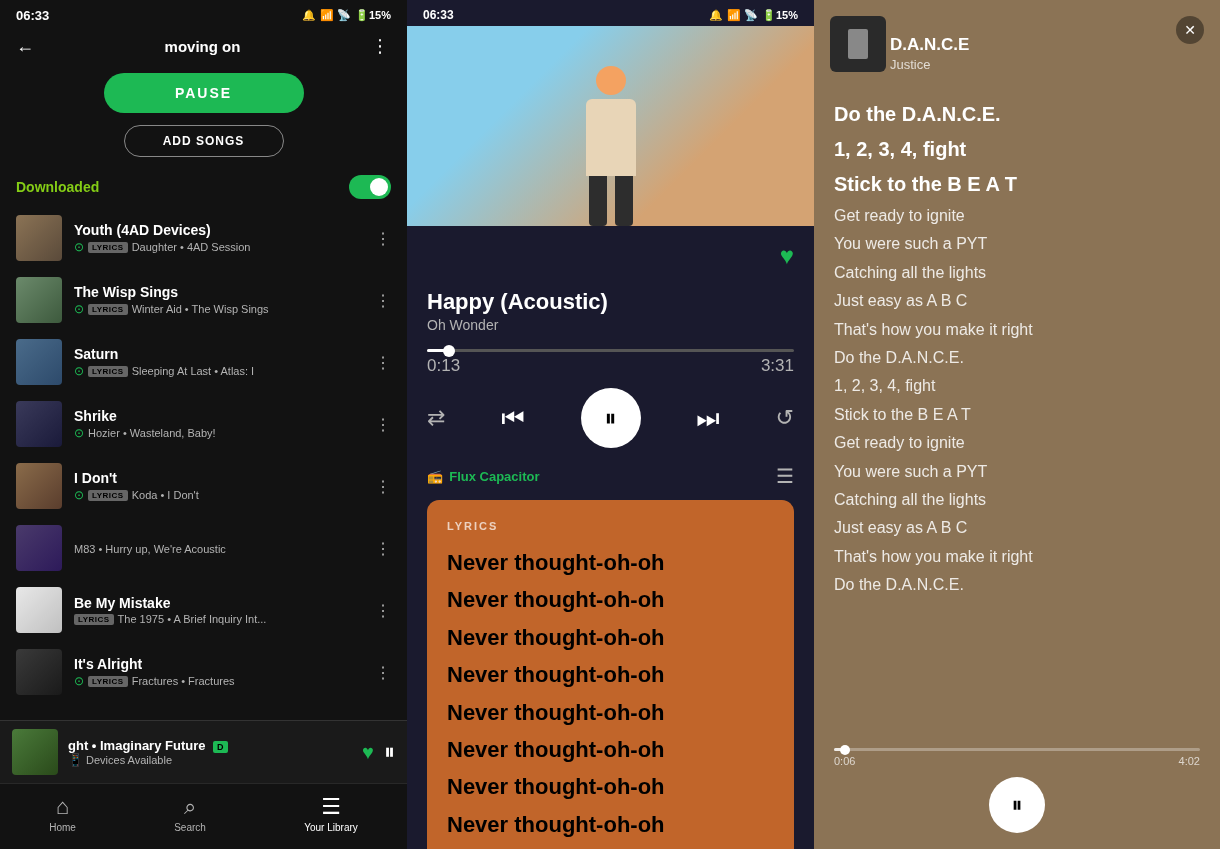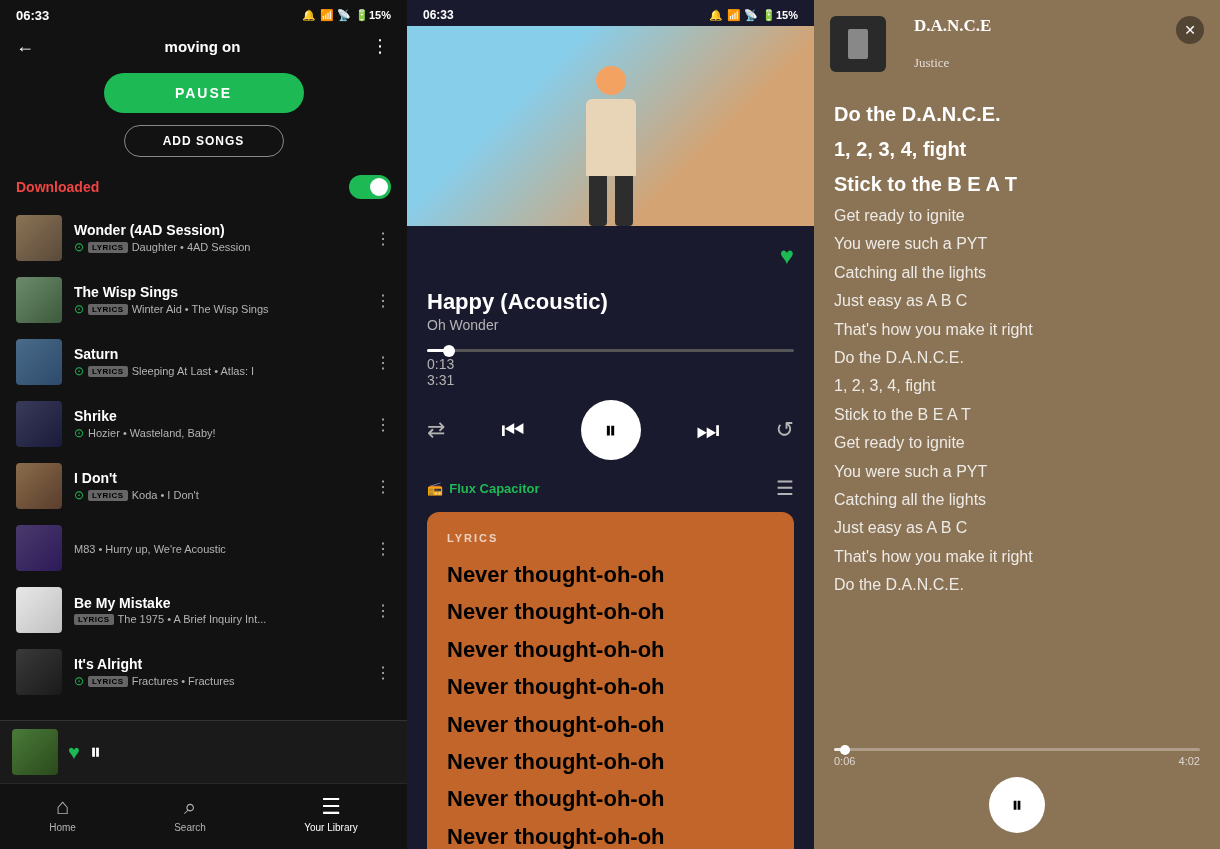--- a/index.html
+++ b/index.html
@@ -75,21 +75,21 @@
       width: 160px;
       text-align: center;
     }
 
     .downloaded-row {
       display: flex;
       justify-content: space-between;
       align-items: center;
       padding: 8px 16px;
     }
-    .downloaded-label { font-size: 14px; font-weight: 700; color: #ef4444; }
+    .downloaded-label { font-size: 14px; font-weight: 700; color: #84cc16; }
     .toggle {
       width: 42px; height: 24px;
       background: #1DB954;
       border-radius: 12px;
       position: relative;
       cursor: pointer;
     }
     .toggle::after {
       content: '';
       position: absolute;
@@ -223,21 +223,21 @@
       border-radius: 2px;
       position: relative;
     }
     .progress-dot {
       width: 12px; height: 12px;
       background: #fff; border-radius: 50%;
       position: absolute; right: -6px; top: -4.5px;
     }
     .time-row {
       display: flex; justify-content: space-between;
-      font-size: 14px; color: #b3b3b3; margin-bottom: 12px; flex-direction: column;
+      font-size: 17px; color: #b3b3b3; margin-bottom: 12px;
     }
 
     .main-controls {
       display: flex; justify-content: space-between; align-items: center;
       margin-bottom: 16px;
     }
     .ctrl-btn { background: none; border: none; color: #b3b3b3; font-size: 22px; cursor: pointer; }
     .ctrl-btn.primary { color: #fff; font-size: 26px; }
     .play-pause-btn {
       width: 60px; height: 60px;
@@ -270,36 +270,35 @@
       height: 849px;
       background: #8B7355;
       color: #fff;
       display: flex;
       flex-direction: column;
       position: relative;
     }
 
     .lyrics-header {
       display: flex;
-      align-items: flex-start;
-      gap: 28px;
+      align-items: flex-end;
+      gap: 4px;
       padding: 16px;
       padding-right: 50px;
-      font-family: Liberation Serif, serif;
     }
     .lyrics-album-thumb {
       width: 56px; height: 56px;
       background: #2d2d2d;
       border-radius: 6px;
       flex-shrink: 0;
       display: flex; align-items: center; justify-content: center;
       overflow: hidden;
     }
     .lyrics-song-title { font-size: 17px; font-weight: 800; color: #fff; }
-    .lyrics-song-artist { font-size: 13px; color: rgba(255,255,255,0.75); margin-top: 19px; }
+    .lyrics-song-artist { font-size: 13px; color: rgba(255,255,255,0.75); margin-top: 2px; }
     .close-btn {
       position: absolute; top: 16px; right: 16px;
       width: 28px; height: 28px;
       background: rgba(0,0,0,0.4);
       border-radius: 50%;
       display: flex; align-items: center; justify-content: center;
       cursor: pointer; font-size: 14px; color: #fff; border: none;
     }
 
     .full-lyrics {
@@ -394,21 +393,21 @@
   <div class="downloaded-row">
     <span class="downloaded-label">Downloaded</span>
     <div class="toggle"></div>
   </div>
 
   <div class="track-list">
 
   <div class="track-item">
         <div class="track-thumb thumb-youth"></div>
         <div class="track-info">
-          <div class="track-name">Wonder (4AD Session)</div>
+          <div class="track-name">Youth (4AD Devices)</div>
           <div class="track-sub">
             <span class="download-icon">⊙</span>
             <span class="lyrics-badge">LYRICS</span>
             <span>Daughter • 4AD Session</span>
           </div>
         </div>
         <span class="track-more">⋮</span>
       </div>
       <div class="track-item">
         <div class="track-thumb thumb-wisp"></div>
@@ -487,20 +486,30 @@
             <span>Fractures • Fractures</span>
           </div>
         </div>
         <span class="track-more">⋮</span>
       </div>
     </div>
 
   <div class="now-playing-bar">
     <div class="np-thumb thumb-np">
       <div style="width:100%;height:100%;background:linear-gradient(135deg,#4a7a3a,#2a4a1a)"></div>
+    </div>
+    <div class="np-info">
+      <div class="np-title">
+        <span>ght • Imaginary Future</span>
+        <span style="background:#1DB954;color:#000;font-size:9px;padding:1px 4px;border-radius:2px;margin-left:4px;">D</span>
+      </div>
+      <div class="np-sub">
+        <span style="font-size:12px;">📱</span>
+        <span>Devices Available</span>
+      </div>
     </div>
     <div class="np-controls">
       <span class="np-heart">♥</span>
       <span class="np-play">⏸</span>
     </div>
   </div>
 
   <div class="bottom-nav">
 
   <div class="nav-item">

